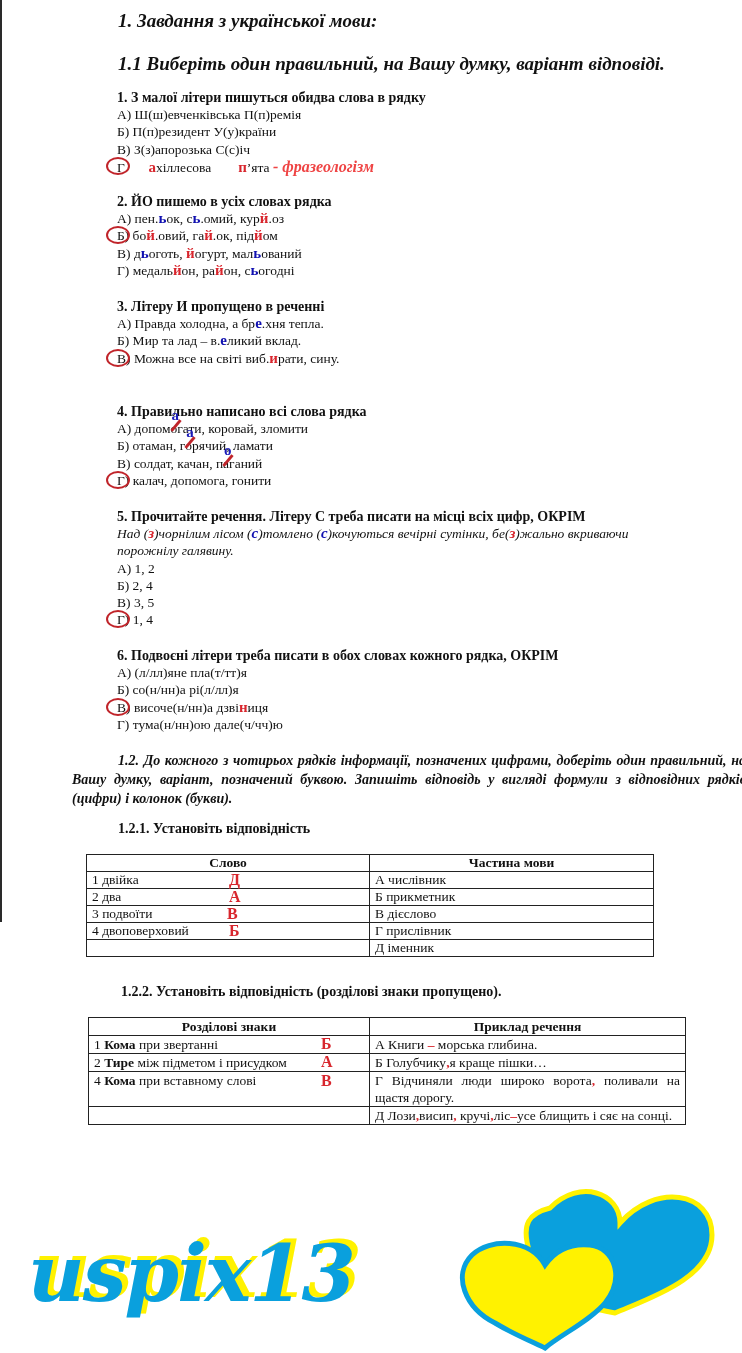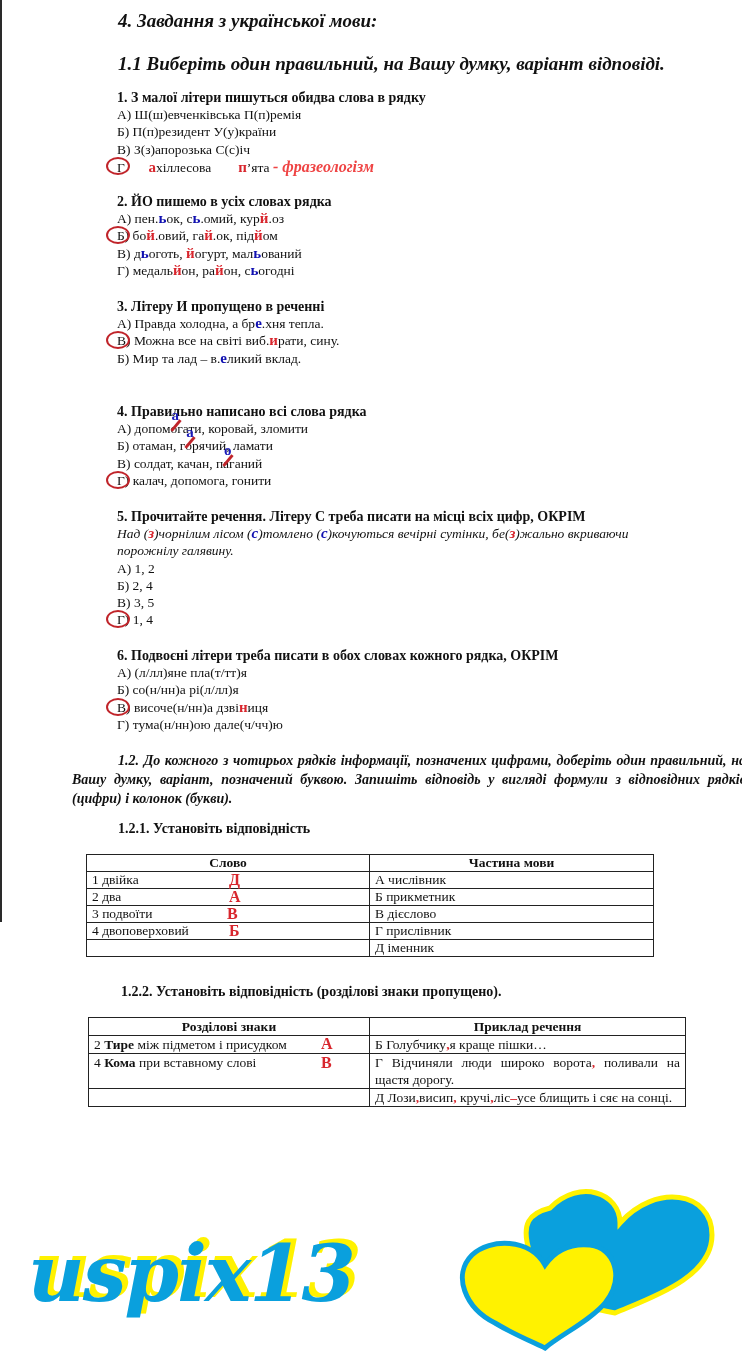--- a/index.html
+++ b/index.html
@@ -39,21 +39,21 @@
   .logo { position:absolute; left:28px; top:1228px; font-family:"DejaVu Serif", serif; font-weight:bold;
           font-style:italic; font-size:78px; letter-spacing:-2px; color:#0aa0dd;
           text-shadow:6px -4px 0 #fff200; }
   .hearts { position:absolute; left:450px; top:1183px; }
 </style>
 </head>
 <body>
 
 <div class="left-rule"></div>
 
-<div class="abs h1">4.  Завдання з української мови:</div>
+<div class="abs h1">1.  Завдання з української мови:</div>
 <div class="abs h11">1.1 Виберіть  один правильний, на Вашу думку, варіант відповіді.</div>
 
 <div class="q" style="top:89px">
   <div class="title">1. З малої літери пишуться обидва слова в рядку</div>
   <div class="opt">А) Ш(ш)евченківська П(п)ремія</div>
   <div class="opt">Б) П(п)резидент У(у)країни</div>
   <div class="opt">В) З(з)апорозька С(с)іч</div>
   <div class="opt">
     <span class="circle"></span>
     <span>Г</span>&nbsp;&nbsp;&nbsp;&nbsp;&nbsp;&nbsp;
@@ -67,22 +67,22 @@
   <div class="title">2. ЙО пишемо в усіх словах рядка</div>
   <div class="opt"><span>А) пен.</span><span class="blue">ь</span><span>ок, с</span><span class="blue">ь</span><span>.омий, кур</span><span class="red">й</span><span>.оз</span></div>
   <div class="opt"><span class="circle"></span><span>Б) бо</span><span class="red">й</span><span>.овий,  га</span><span class="red">й</span><span>.ок, під</span><span class="red">й</span><span>ом</span></div>
   <div class="opt"><span>В) д</span><span class="blue">ь</span><span>оготь, </span><span class="red">й</span><span>огурт, мал</span><span class="blue">ь</span><span>ований</span></div>
   <div class="opt"><span>Г) медаль</span><span class="red">й</span><span>он, ра</span><span class="red">й</span><span>он, с</span><span class="blue">ь</span><span>огодні</span></div>
 </div>
 
 <div class="q" style="top:298px">
   <div class="title">3. Літеру И пропущено в реченні</div>
   <div class="opt"><span>А) Правда холодна, а бр</span><span class="blue">е</span><span>.хня тепла.</span></div>
+  <div class="opt"><span>Б) Мир та лад – в.</span><span class="blue">е</span><span>ликий вклад.</span></div>
   <div class="opt"><span class="circle"></span><span>В) Можна все на світі виб.</span><span class="red">и</span><span>рати, сину.</span></div>
-  <div class="opt"><span>Б) Мир та лад – в.</span><span class="blue">е</span><span>ликий вклад.</span></div>
 </div>
 
 <div class="q" style="top:403px">
   <div class="title">4. Правильно написано всі слова рядка</div>
   <div class="opt"><span>А) допом</span><span class="over"><span>о</span><span class="slash"></span><span class="sup">а</span></span><span>гати, коровай, зломити</span></div>
   <div class="opt"><span>Б) отаман, г</span><span class="over"><span>о</span><span class="slash"></span><span class="sup">а</span></span><span>рячий, ламати</span></div>
   <div class="opt"><span>В) солдат, качан, п</span><span class="over"><span>а</span><span class="slash"></span><span class="sup">о</span></span><span>ганий</span></div>
   <div class="opt"><span class="circle"></span><span>Г) калач, допомога, гонити</span></div>
 </div>
 
@@ -139,20 +139,24 @@
 
 <div class="abs sub" style="top:984px;left:121px">1.2.2.   Установіть відповідність (розділові знаки пропущено).</div>
 
 <table class="t2">
   <tbody>
       <tr>
     <th class="l">Розділові знаки</th>
     <th>Приклад речення</th>
   </tr>
   <tr>
+    <td class="l cell-rel"><span>1 </span><b>Кома</b><span> при звертанні</span><span class="ans" style="left:232px;top:-1px">Б</span></td>
+    <td><span>А Книги </span><span class="mark">–</span><span> морська глибина.</span></td>
+  </tr>
+  <tr>
     <td class="l cell-rel"><span>2 </span><b>Тире</b><span> між підметом і присудком</span><span class="ans" style="left:232px;top:-1px">А</span></td>
     <td><span>Б Голубчику</span><span class="mark">,</span><span>я краще пішки…</span></td>
   </tr>
   <tr>
     <td class="l cell-rel"><span>4 </span><b>Кома</b><span> при вставному слові</span><span class="ans" style="left:232px;top:0">В</span></td>
     <td style="text-align:justify"><span>Г  Відчиняли  люди  широко  ворота</span><span class="mark">,</span><span> поливали на щастя дорогу.</span></td>
   </tr>
   <tr>
     <td class="l"></td>
     <td style="text-align:justify"><span>Д Лози</span><span class="mark">,</span><span>висип</span><span class="mark">,</span><span> кручі</span><span class="mark">,</span><span>ліс</span><span class="mark">–</span><span>усе блищить і сяє на сонці.</span></td>

